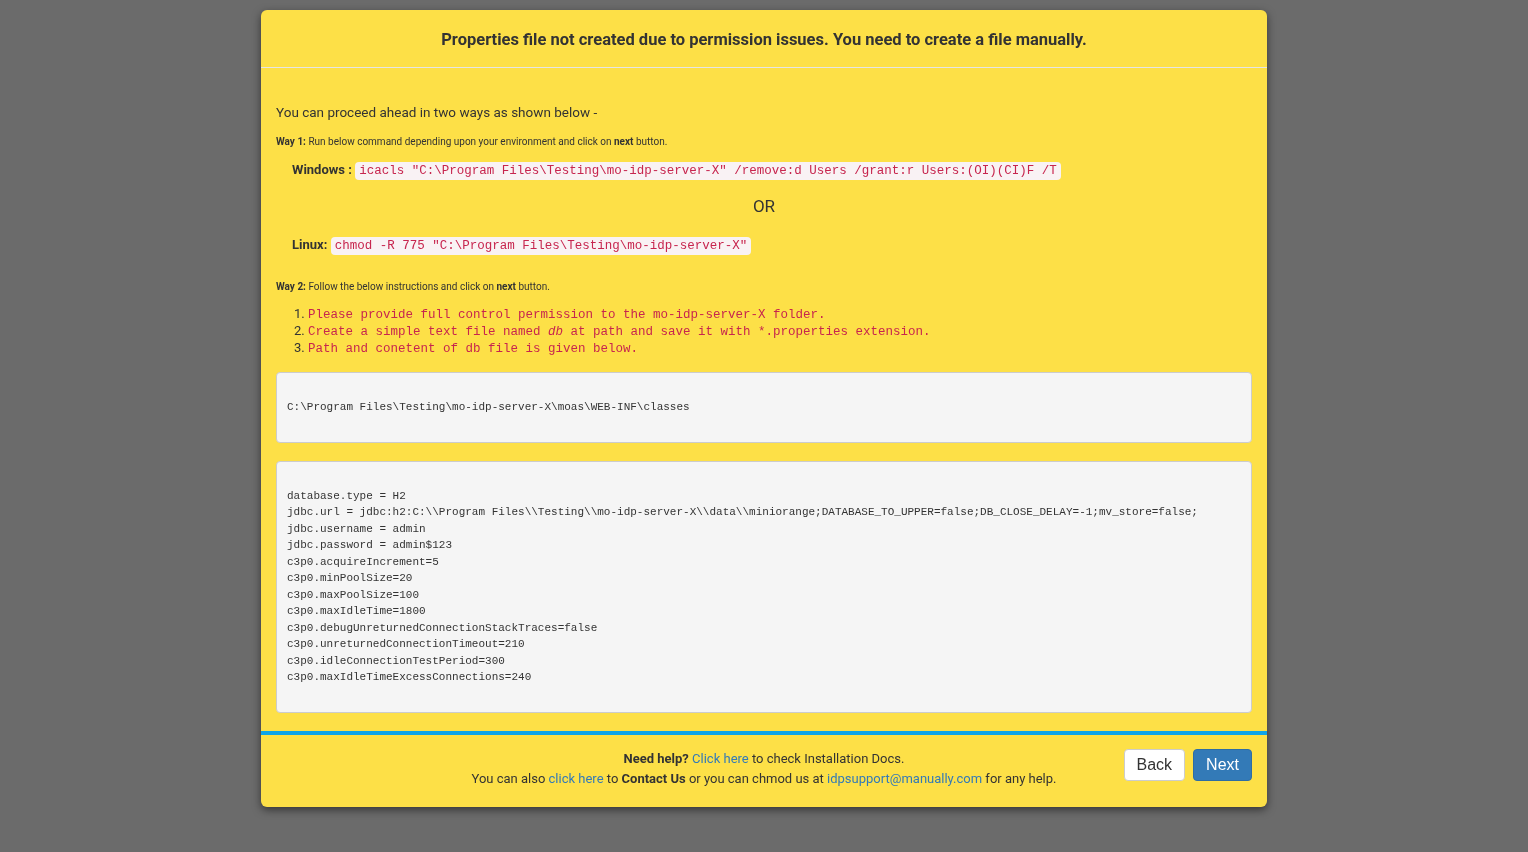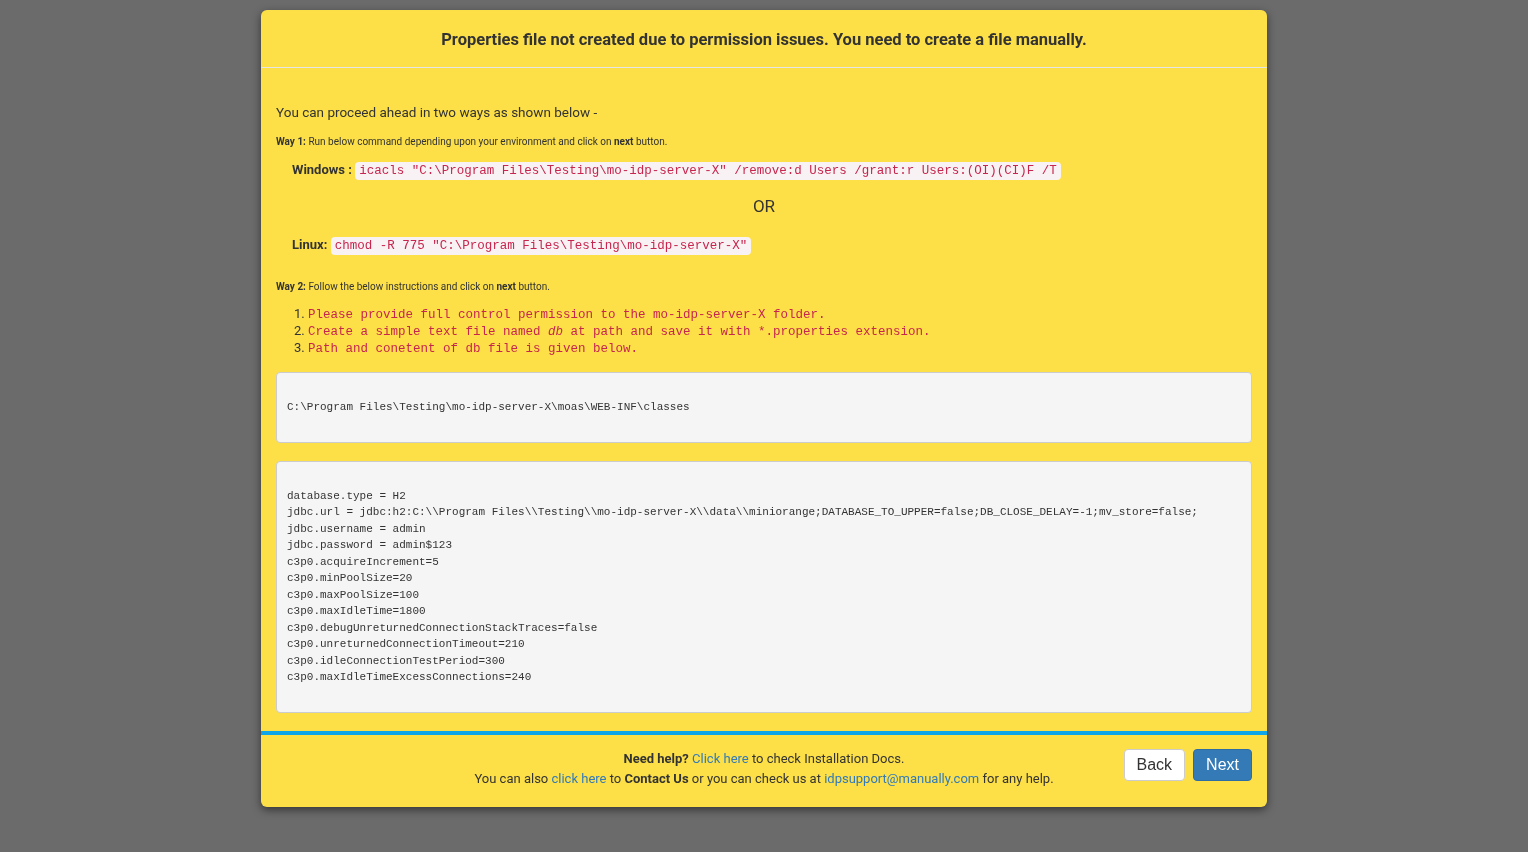--- a/index.html
+++ b/index.html
@@ -210,21 +210,21 @@
 c3p0.unreturnedConnectionTimeout=210
 c3p0.idleConnectionTestPeriod=300
 c3p0.maxIdleTimeExcessConnections=240</pre>
 
   </div>
 
   <div class="modal-footer">
     <div class="footer-text">
       <b>Need help?</b>
       <a href="#">Click here</a><span> to check Installation Docs.</span><br>
-      <span>You can also </span><a href="#">click here</a><span> to </span><b>Contact Us</b><span> or you can check us at </span><a href="#">idpsupport@manually.com</a><span> for any help.</span>
+      <span>You can also </span><a href="#">click here</a><span> to </span><b>Contact Us</b><span> or you can chmod us at </span><a href="#">idpsupport@manually.com</a><span> for any help.</span>
     </div>
     <div class="footer-btns">
       <button class="btn btn-default">Back</button>
       <button class="btn btn-primary">Next</button>
     </div>
   </div>
 
 </div>
 
 </body></html>

